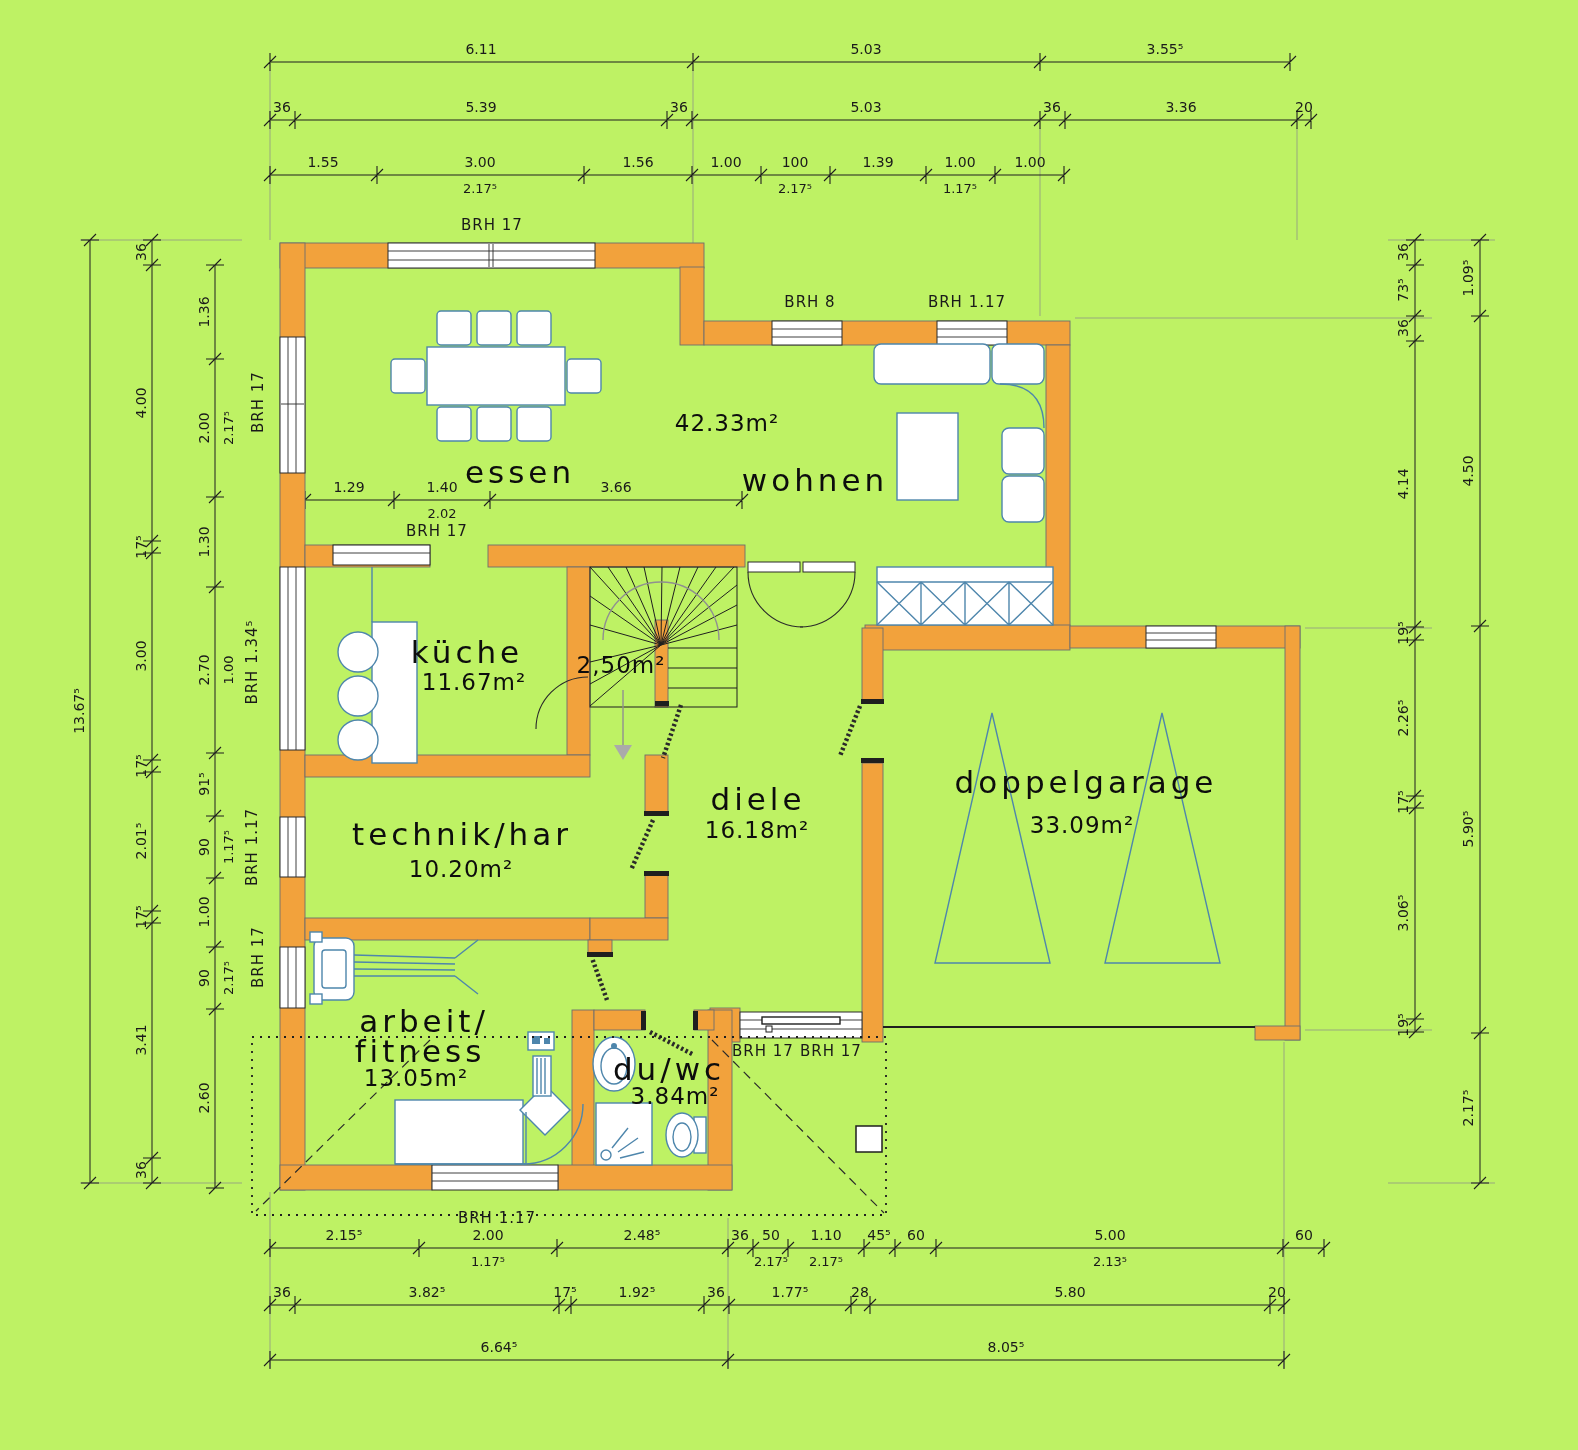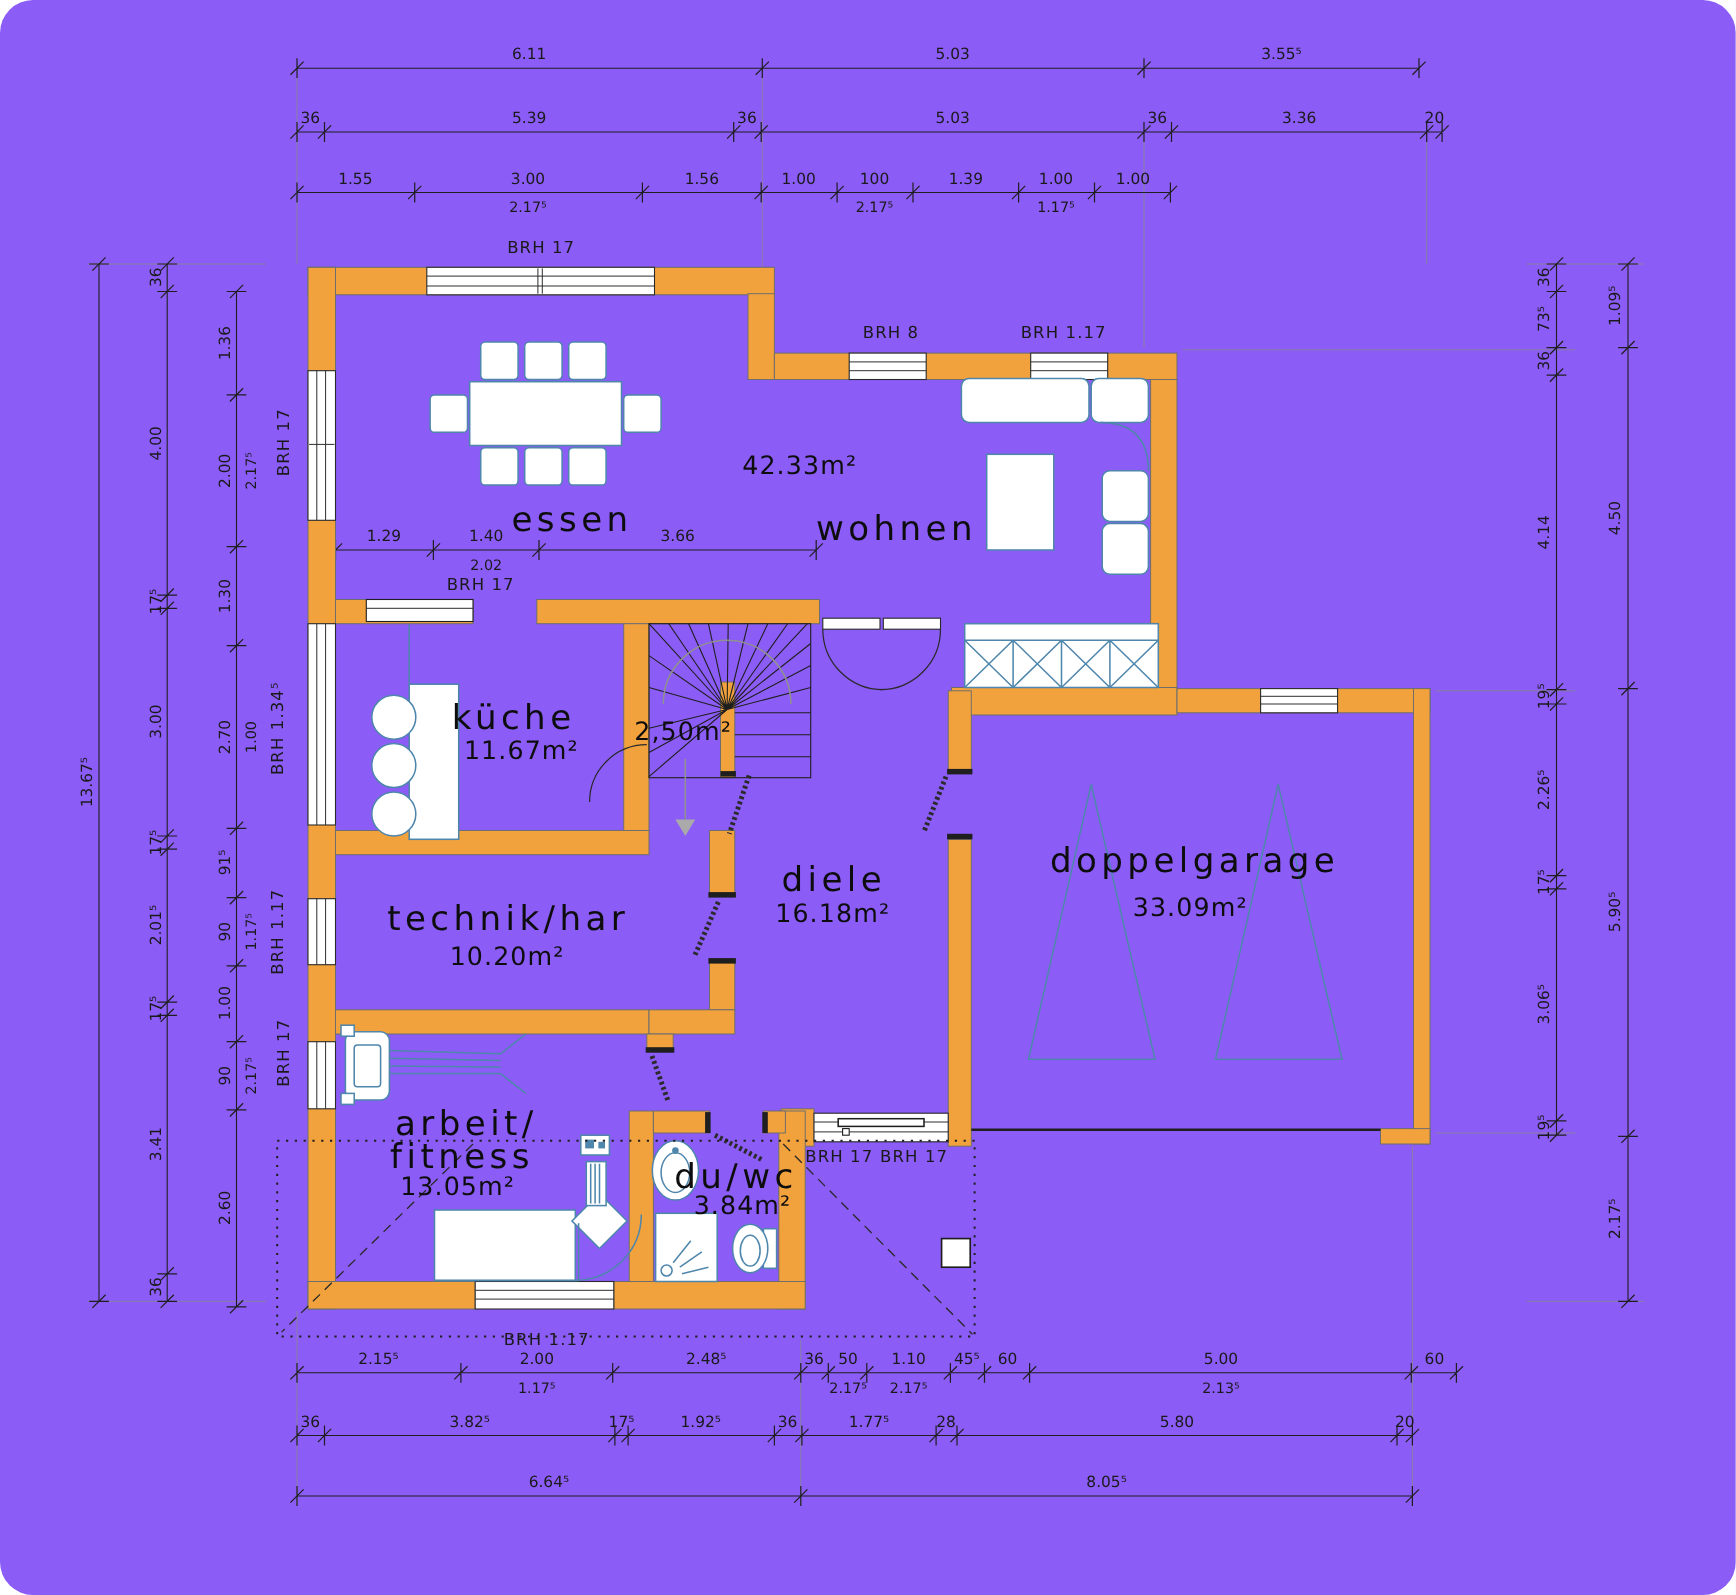--- a/index.html
+++ b/index.html
@@ -1,16 +1,16 @@
 <!DOCTYPE html>
 <html><head>
 <meta charset="utf-8">
 <style>
   html,body{margin:0;padding:0;background:#ffffff;}
-  #stage{position:relative;width:1578px;height:1450px;background:#8b5cf6;overflow:hidden;border-radius:30px;}
+  #stage{position:relative;width:1578px;height:1450px;background:#bef264;overflow:hidden;}
   svg{display:block;}
   text{fill:#1a1a1a;}
   .dim{font-family:"DejaVu Sans",sans-serif;font-size:14px;text-anchor:middle;}
   .dimsm{font-family:"DejaVu Sans",sans-serif;font-size:13px;text-anchor:middle;}
   .brh{font-family:"DejaVu Sans",sans-serif;font-size:15px;text-anchor:middle;letter-spacing:1px;}
   .room{font-family:"DejaVu Sans",sans-serif;font-size:31px;letter-spacing:4px;text-anchor:middle;fill:#0d0d0d;}
   .area{font-family:"DejaVu Sans",sans-serif;font-size:23px;letter-spacing:1px;text-anchor:middle;fill:#0d0d0d;}
   .wall{fill:#F2A23C;stroke:#6e6e6e;stroke-width:0.9;}
   .win{fill:#ffffff;stroke:#2a2a2a;stroke-width:1;}
   .wline{stroke:#2a2a2a;stroke-width:0.9;fill:none;}

